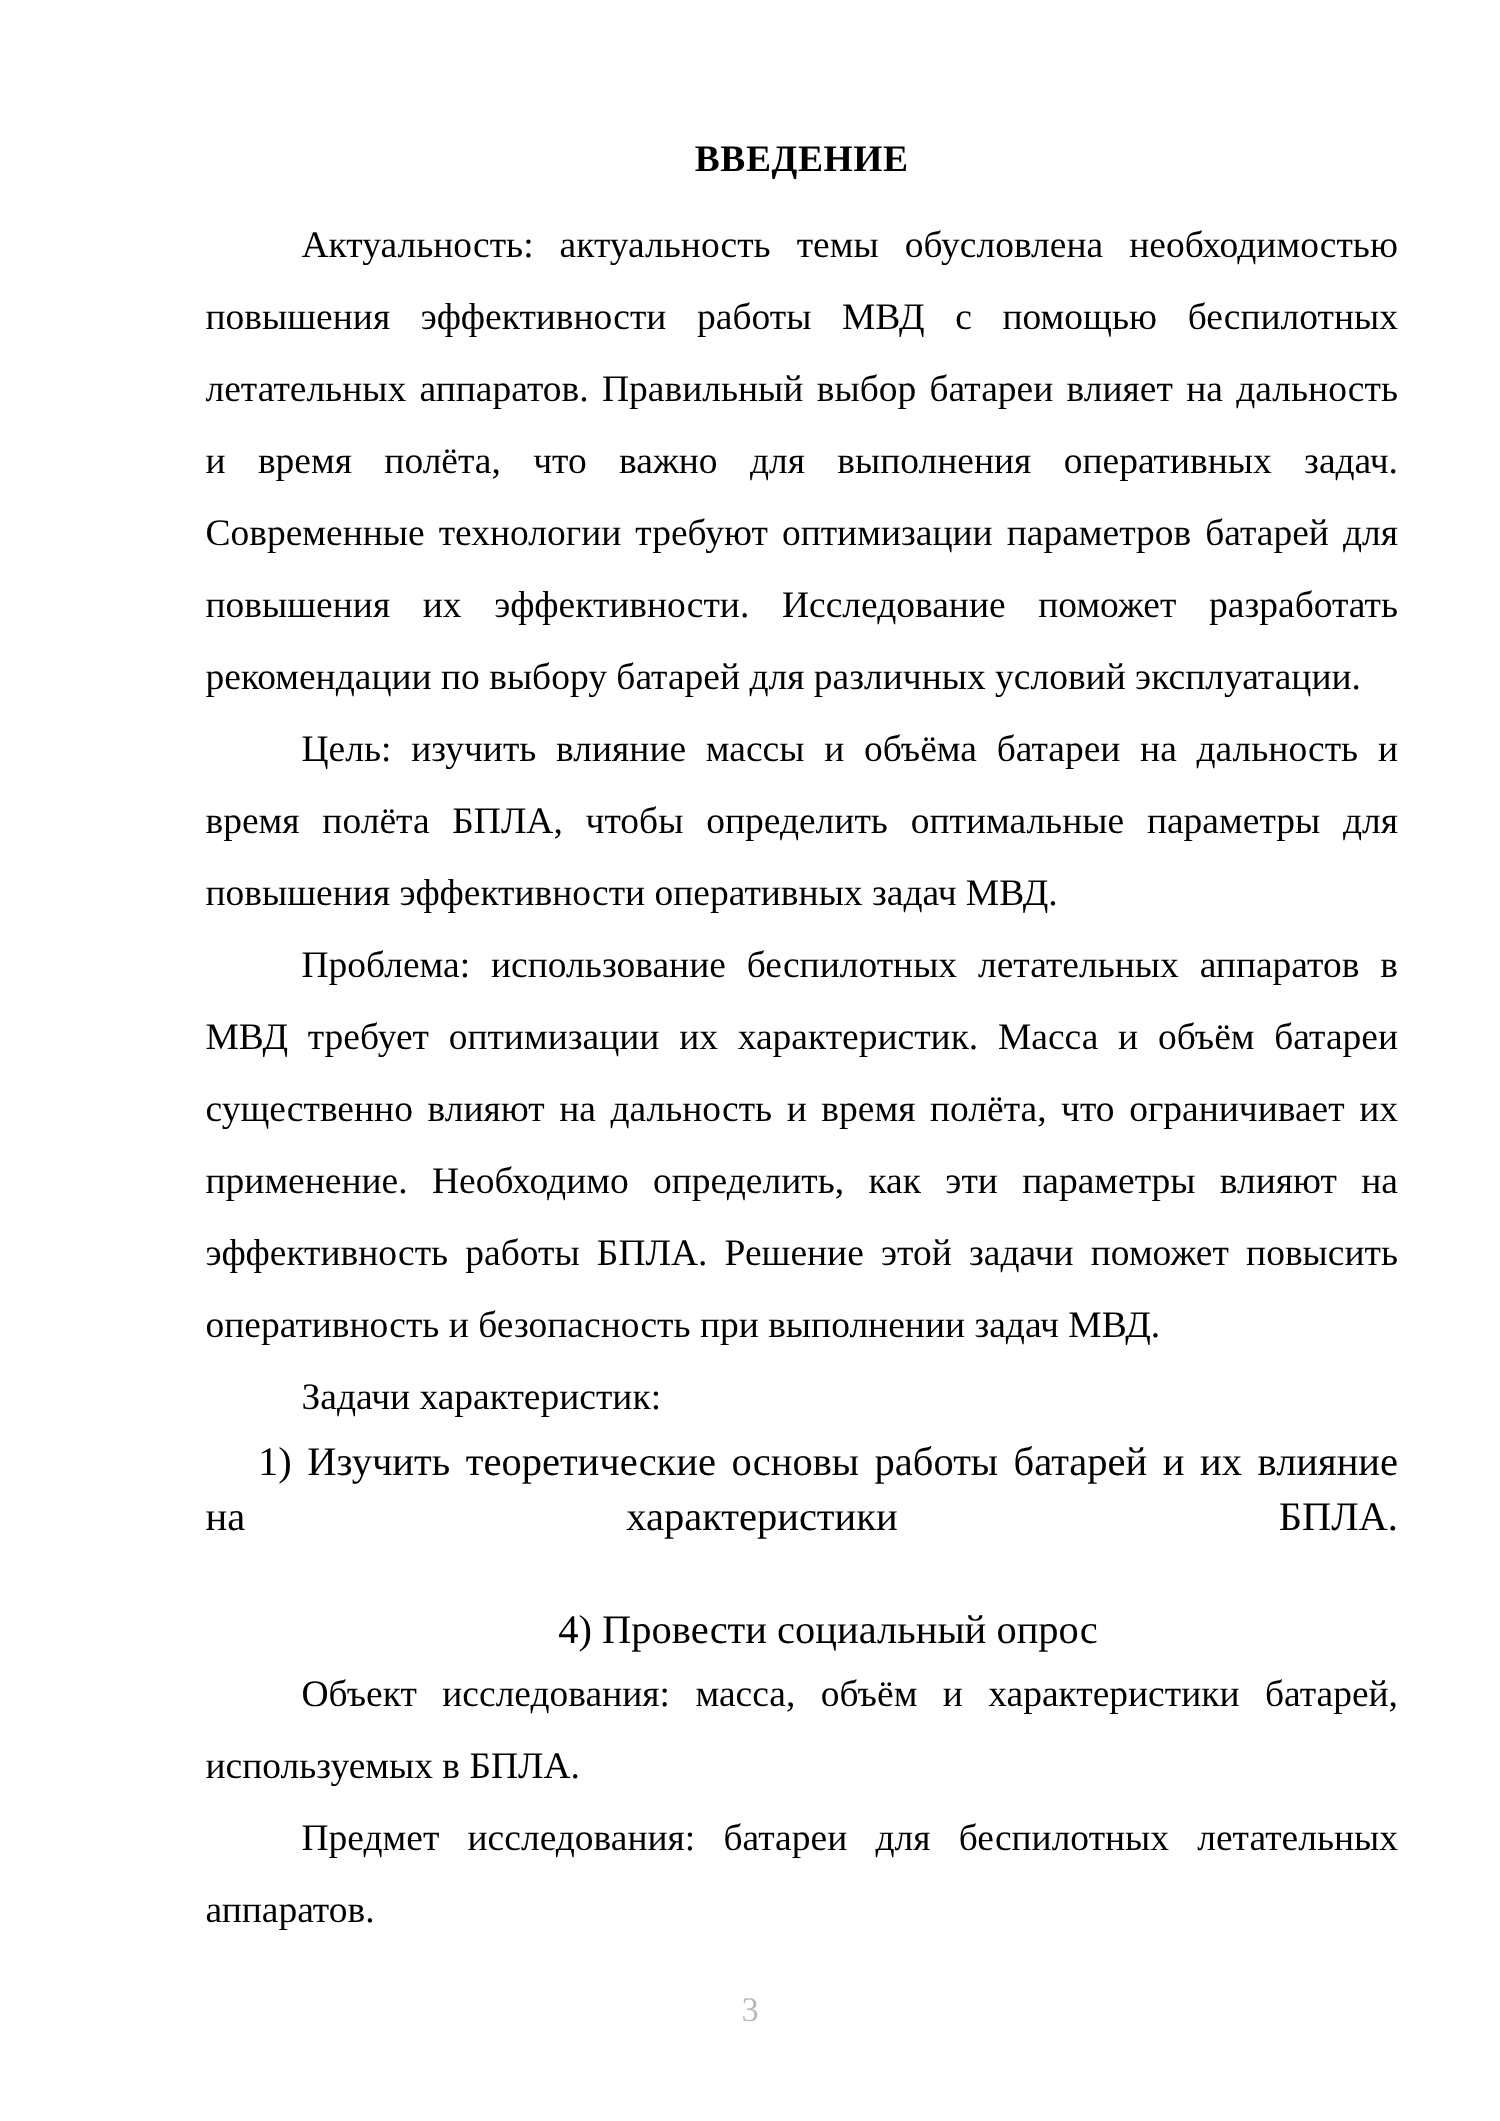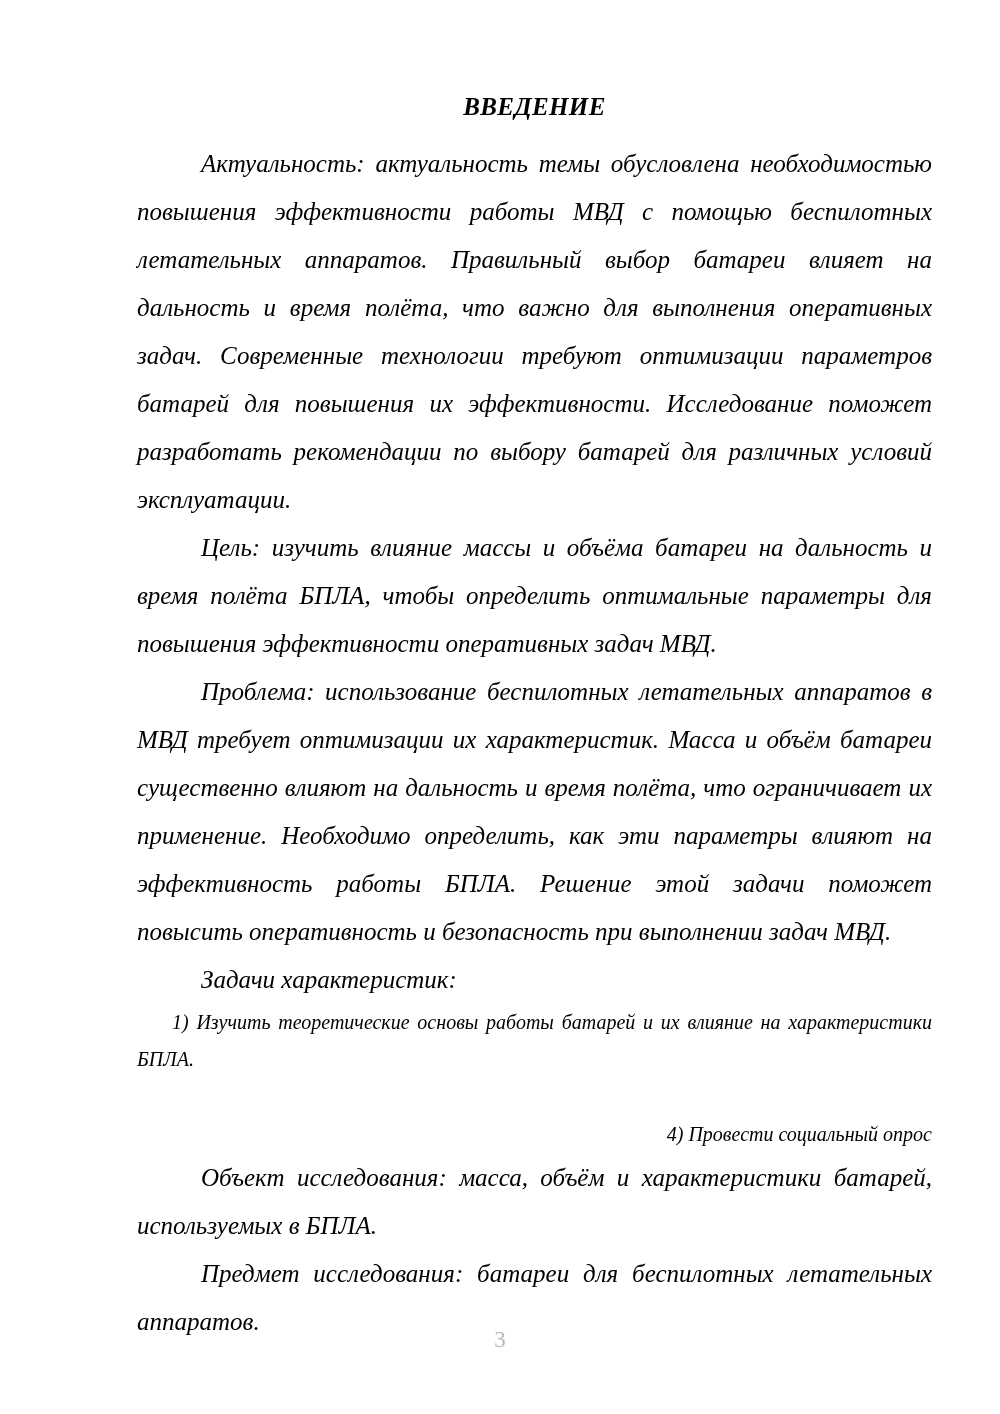--- a/index.html
+++ b/index.html
@@ -16,50 +16,49 @@
     overflow: hidden;
     font-family: "Liberation Serif", "DejaVu Serif", serif;
     color: #000000;
     box-sizing: border-box;
   }
   .content {
     position: absolute;
     left: 137px;
     top: 88px;
     width: 795px;
-    font-style: italic;
   }
   .doc-title {
     font-size: 25px;
     font-weight: bold;
     text-align: center;
     letter-spacing: 0.4px;
     line-height: 37.5px;
     margin: 0 0 14px 0;
   }
   p.para {
     margin: 0;
     font-size: 25px;
     line-height: 48px;
     text-align: justify;
     text-justify: inter-word;
     text-indent: 64px;
     hyphens: none;
   }
   p.list-item {
     margin: 0;
-    font-size: 20px;
+    font-size: 27px;
     line-height: 37.5px;
     text-align: justify;
     text-justify: inter-word;
     text-indent: 35px;
     hyphens: none;
   }
   p.list-item.short {
-    text-align: right;
+    text-align: center;
   }
   p.para:last-child::after,
   p.list-item::after {
     content: "";
     display: inline-block;
     width: 100%;
   }
   p.list-item.short::after,
   p.para.no-stretch::after {
     display: none;

